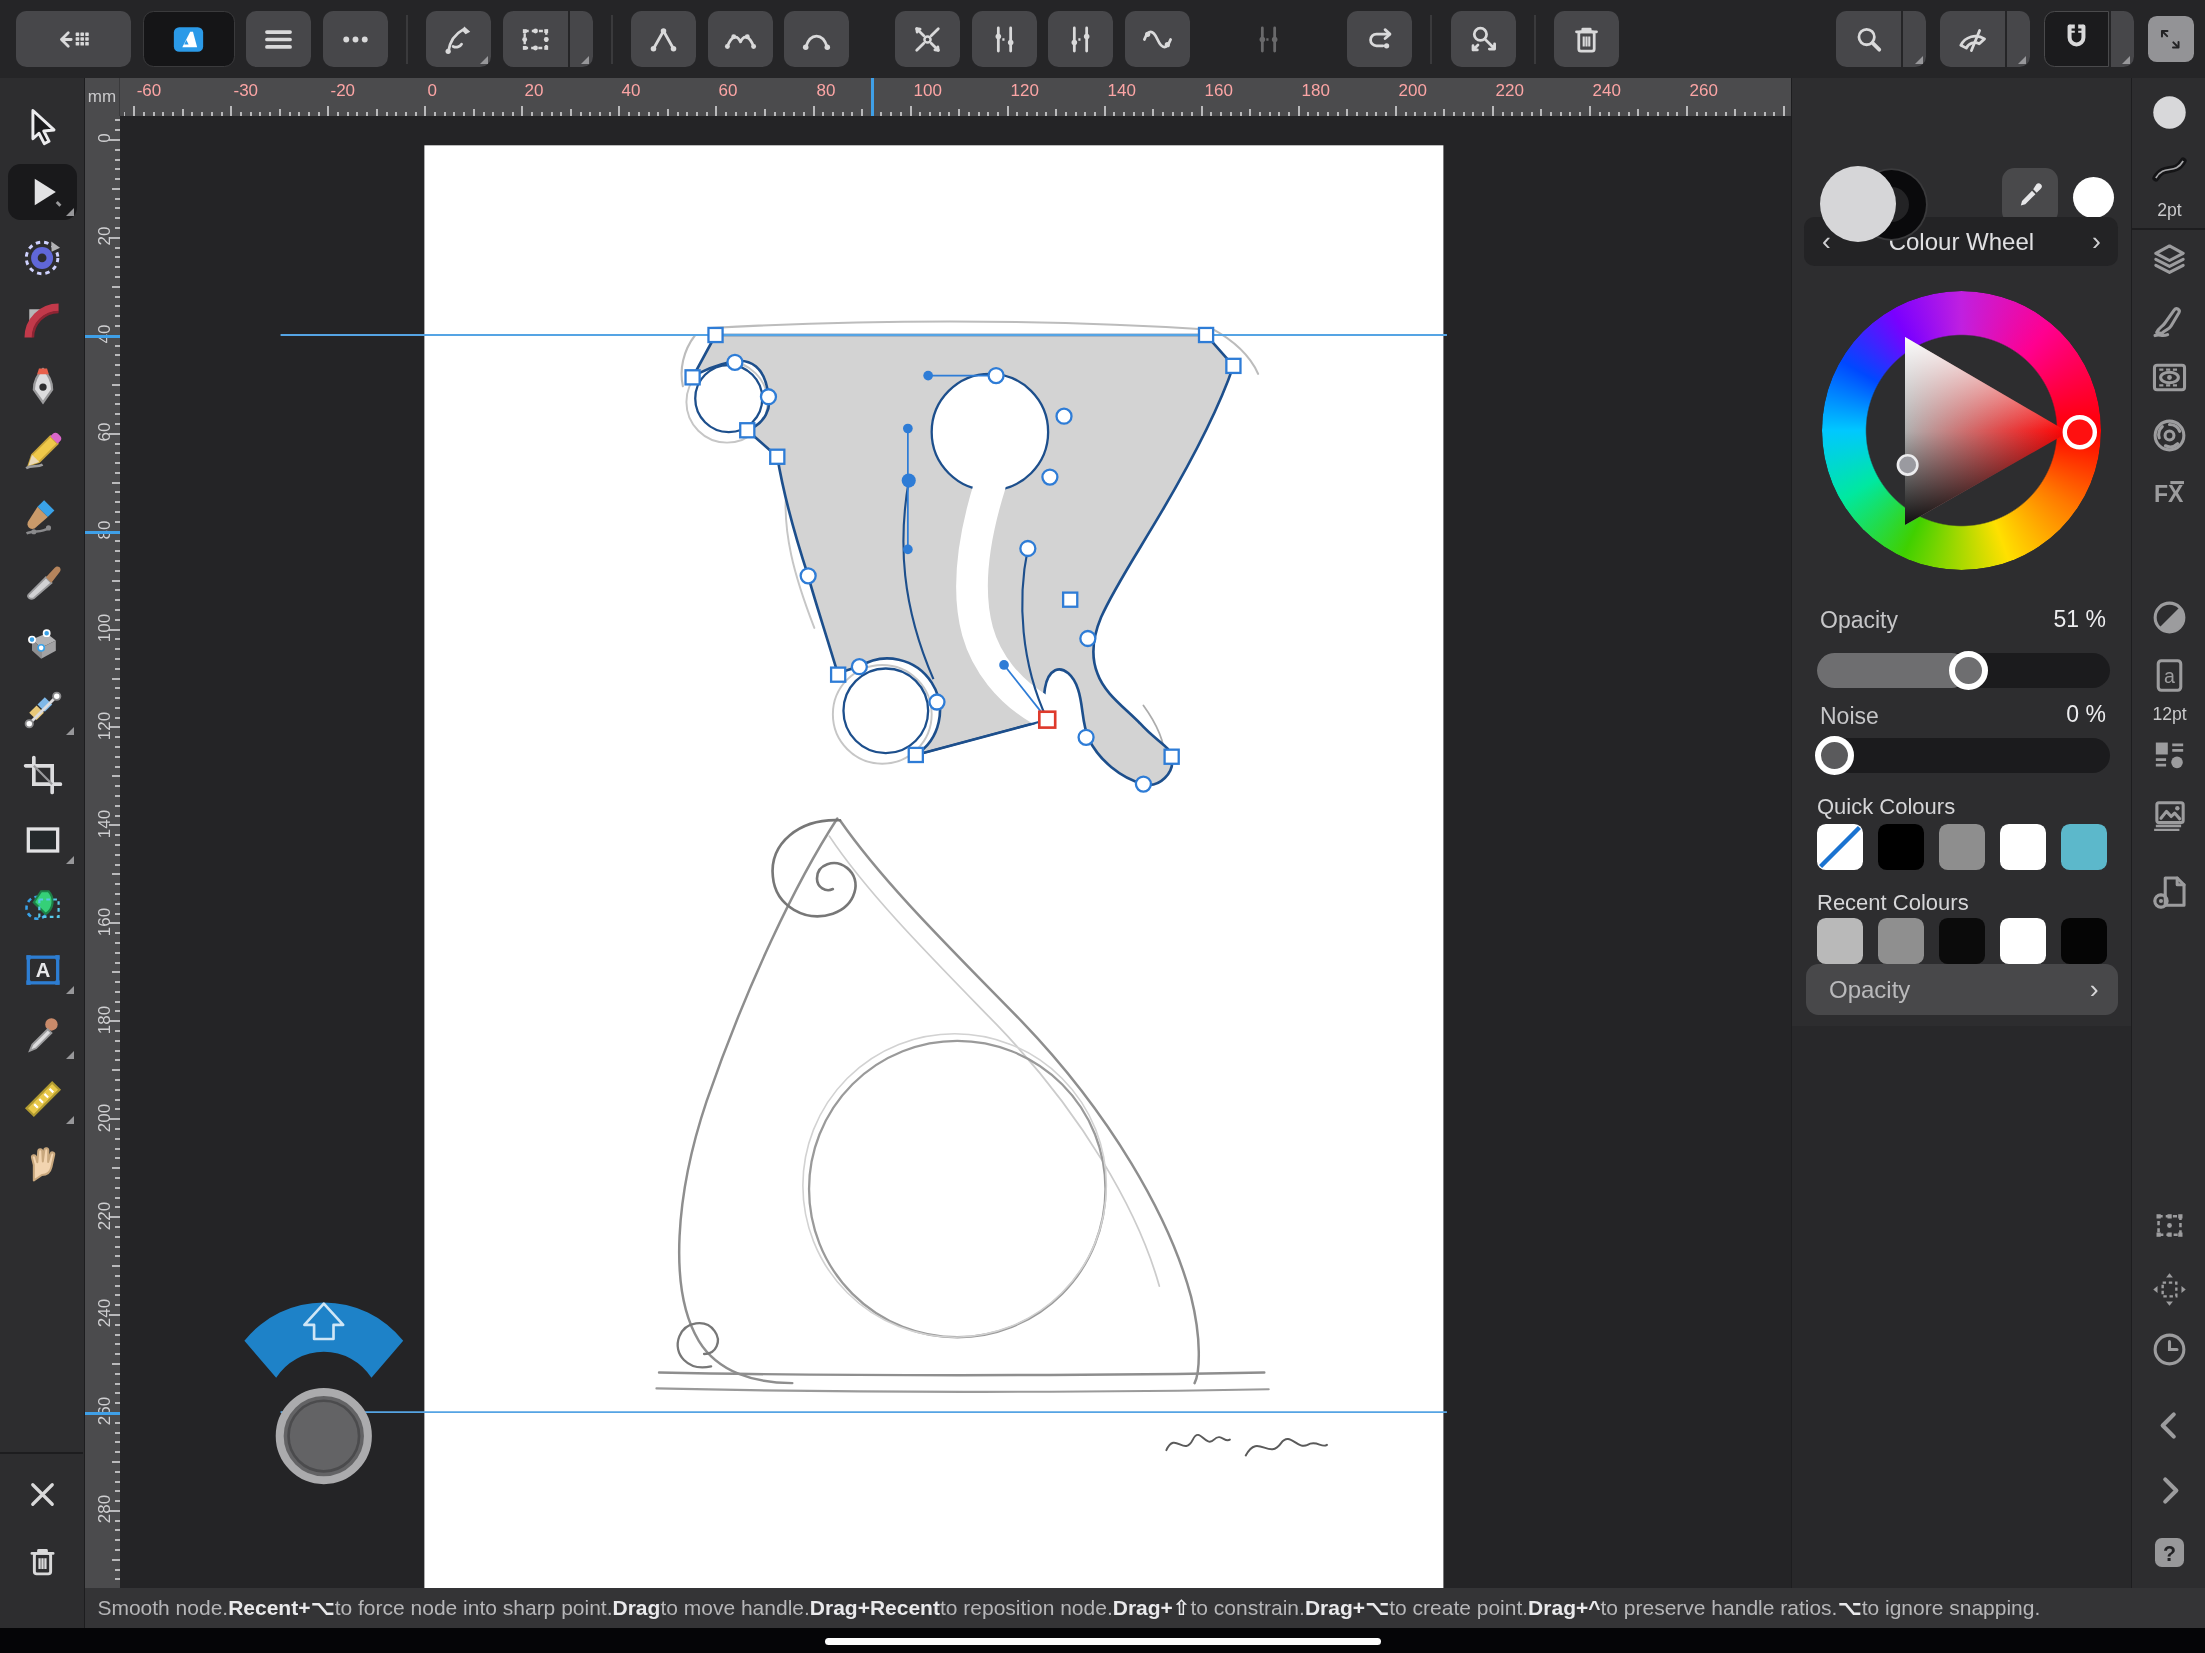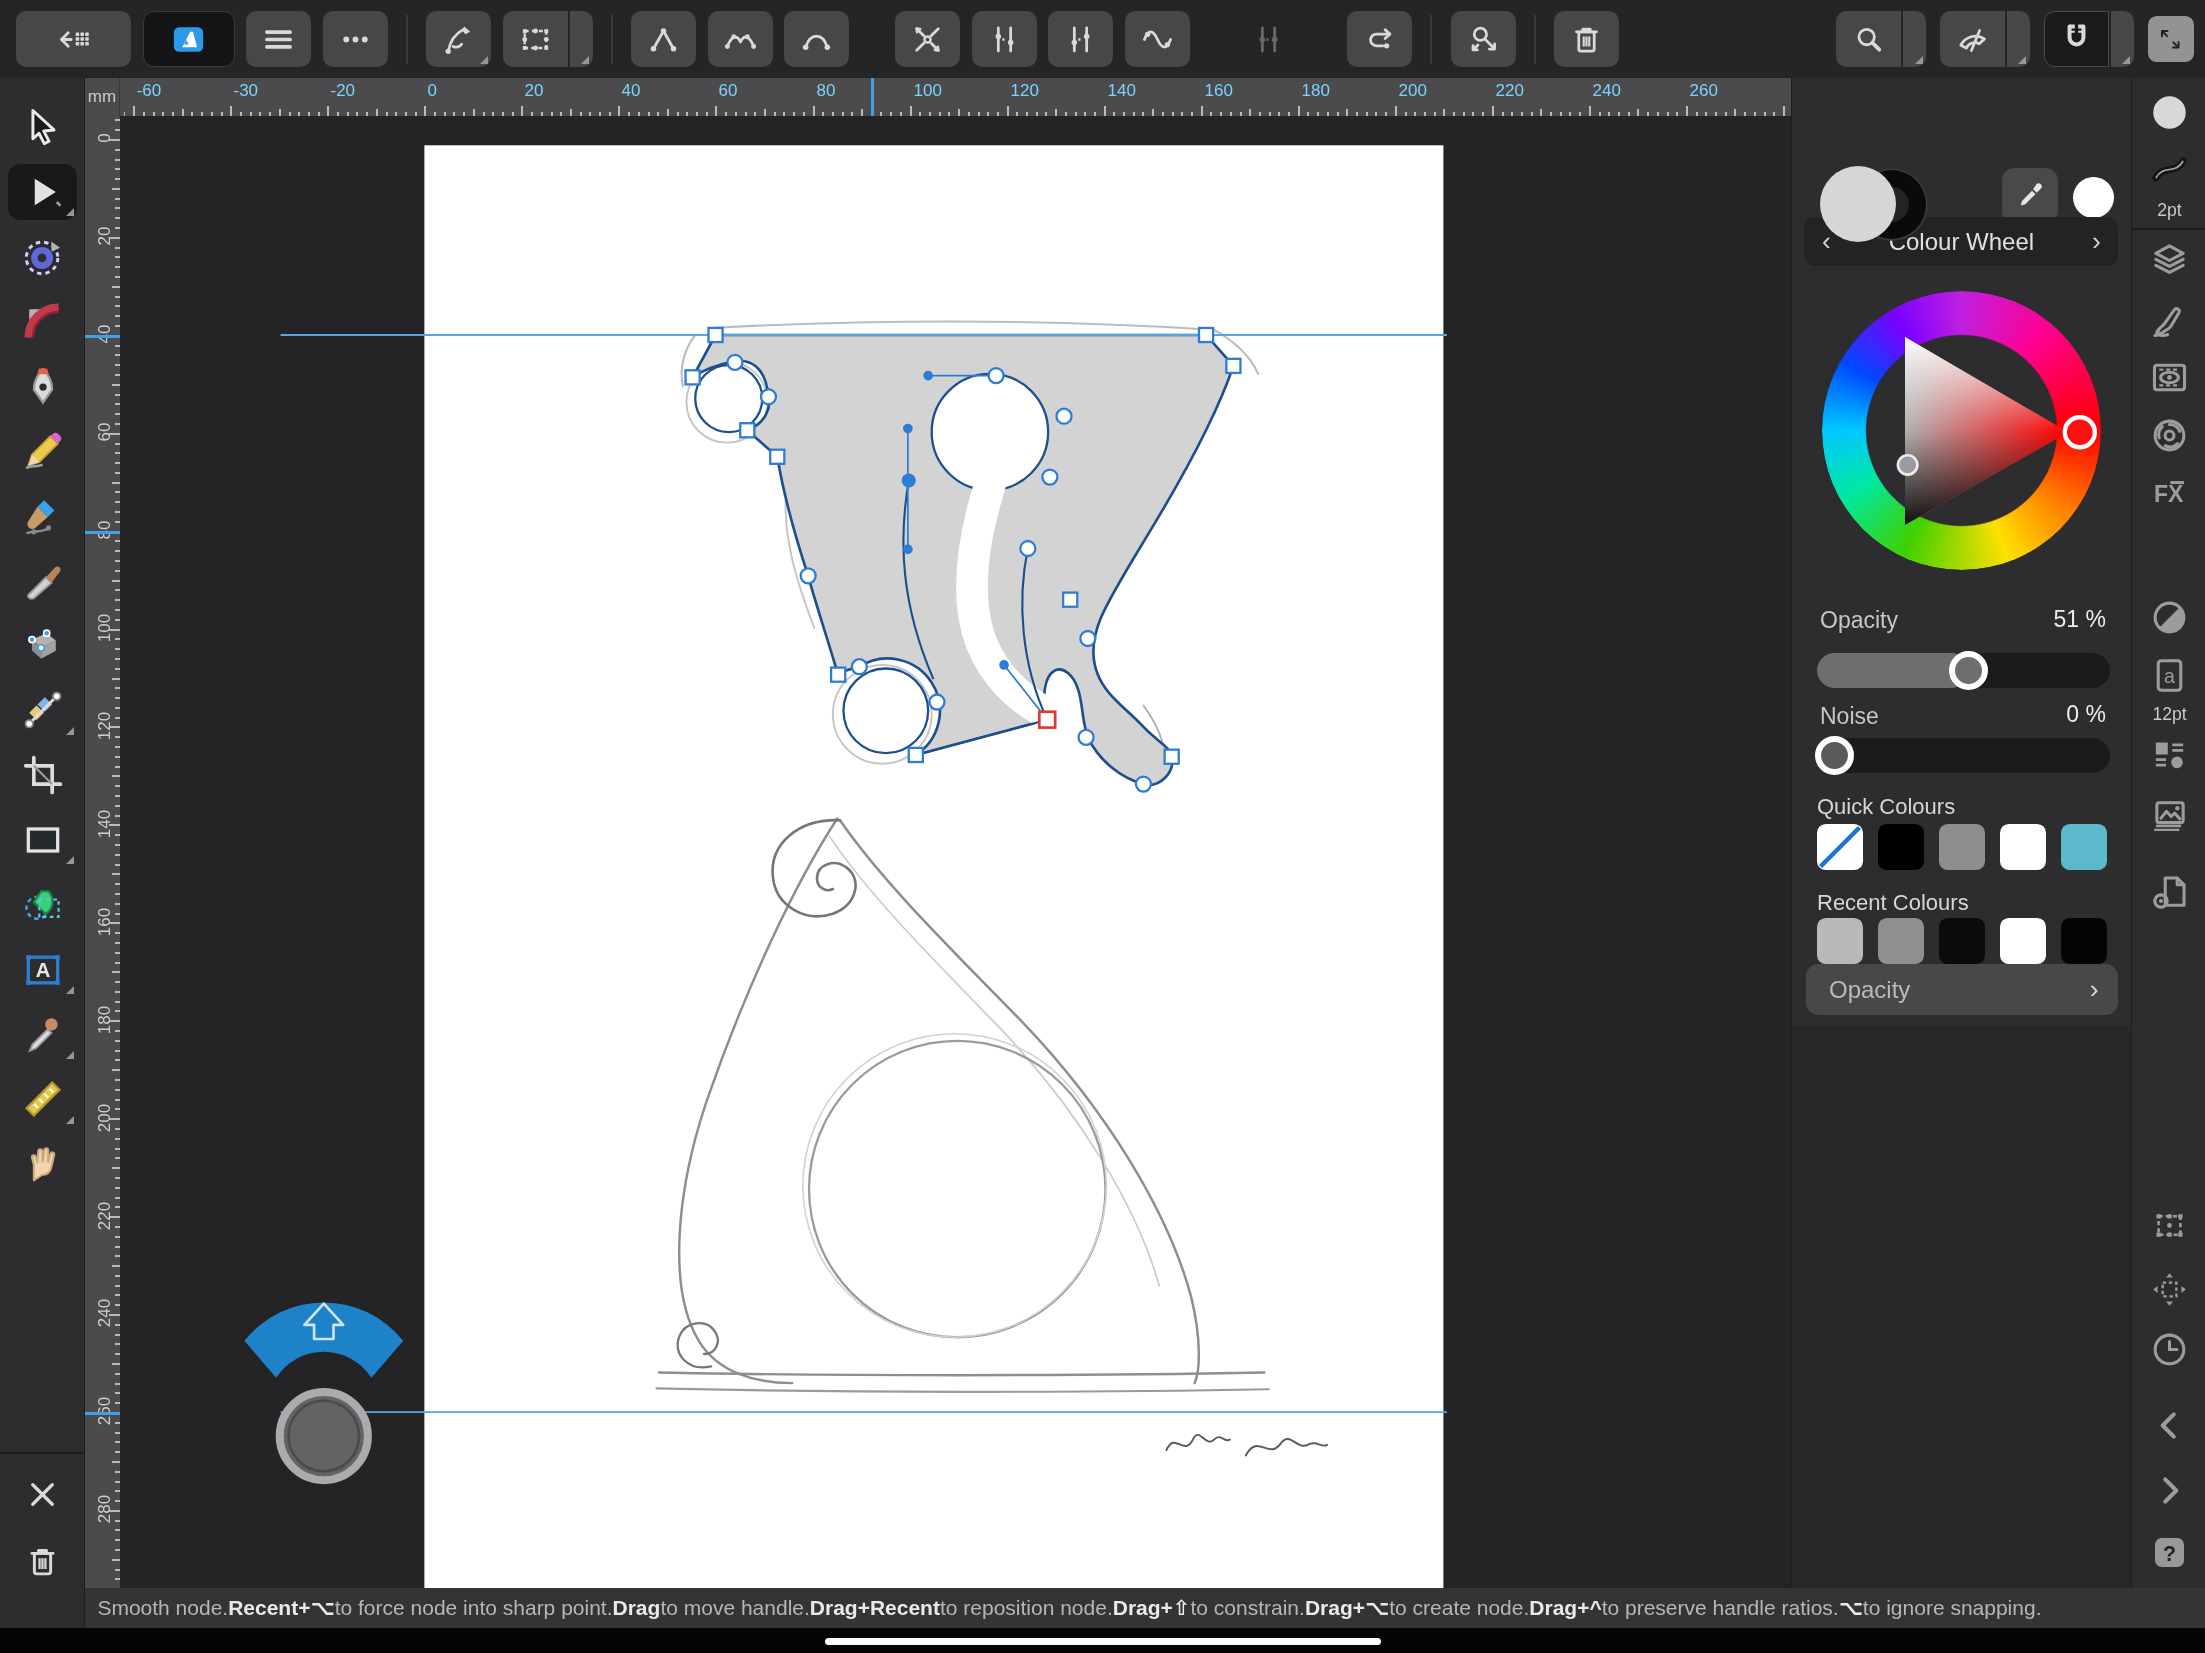--- a/index.html
+++ b/index.html
@@ -31,21 +31,21 @@
   .tool.active{background:#19191B;}
   .lb-sep{position:absolute;left:0;top:1374px;width:83px;height:1.8px;background:#1D1D1F;}
   .lb-bottom-item{position:absolute;left:0;width:85px;display:flex;justify-content:center;color:#D9D9DA;}
   .lb-bottom-item svg{width:39px;height:39px;}
   
   .corner{position:absolute;left:85px;top:78px;width:35px;height:39px;background:#4B4B4D;color:#C9C9CB;
           font-size:17px;display:flex;align-items:center;justify-content:center;border-right:0.9px solid #3a3a3c;border-bottom:0.9px solid #3a3a3c;box-sizing:border-box;}
   .hruler{position:absolute;left:120px;top:78px;width:1671px;height:39px;background:#4B4B4D;overflow:hidden;}
   .vruler{position:absolute;left:85px;top:116px;width:35px;height:1472px;background:#4B4B4D;overflow:hidden;}
   .htick{position:absolute;bottom:0;width:1.8px;background:#B9B9BB;}
-  .hlabel{position:absolute;top:2.6px;font-size:17px;color:#7dd3fc;transform:translateX(3.5px);}
+  .hlabel{position:absolute;top:2.6px;font-size:17px;color:#fca5a5;transform:translateX(3.5px);}
   .vtick{position:absolute;right:0;height:1.8px;background:#B9B9BB;}
   .vlabel{position:absolute;left:1.8px;font-size:17px;color:#CFCFD1;transform:rotate(-90deg);transform-origin:center;width:35px;text-align:center;}
   .hmark{position:absolute;top:0;bottom:0;width:2.6px;background:#3FA0E8;}
   .vmark{position:absolutes;}
   .vmark{position:absolute;right:0;width:35px;height:2.6px;background:#3FA0E8;}
   
   .canvas{position:absolute;left:120px;top:116px;width:1671px;height:1472px;background:#242426;overflow:hidden;}
   .canvas svg{position:absolute;left:0;top:0;}
   
   .popover{position:absolute;left:85px;top:611px;width:92px;height:438px;background:#1B1B1D;z-index:5;}
@@ -1227,21 +1227,21 @@
       <span>Smooth node. </span>
       <b>Recent+⌥</b>
       <span> to force node into sharp point. </span>
       <b>Drag</b>
       <span> to move handle. </span>
       <b>Drag+Recent</b>
       <span> to reposition node. </span>
       <b>Drag+⇧</b>
       <span> to constrain. </span>
       <b>Drag+⌥</b>
-      <span> to create node. </span>
+      <span> to create point. </span>
       <b>Drag+^</b>
       <span> to preserve handle ratios. </span>
       <b>⌥</b>
       <span> to ignore snapping.</span>
     </div>
 
   <div class="homebar">
     <div class="pill"></div>
   </div>
 </div>

